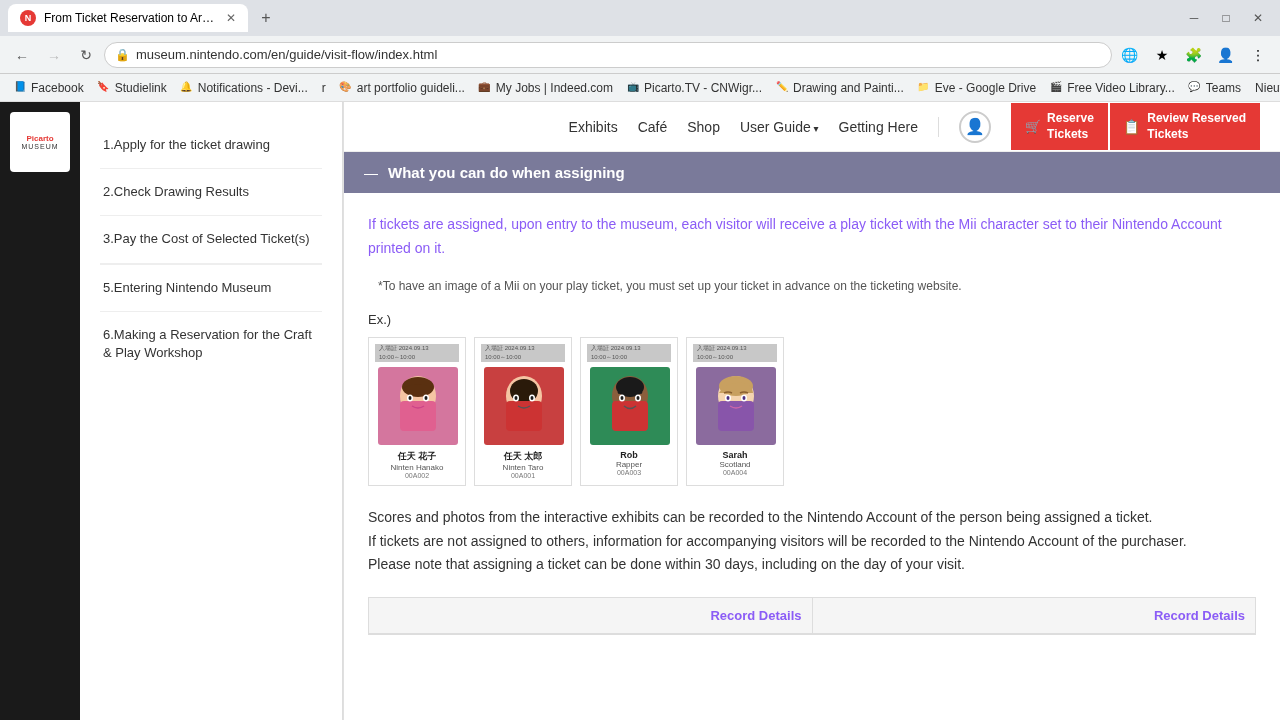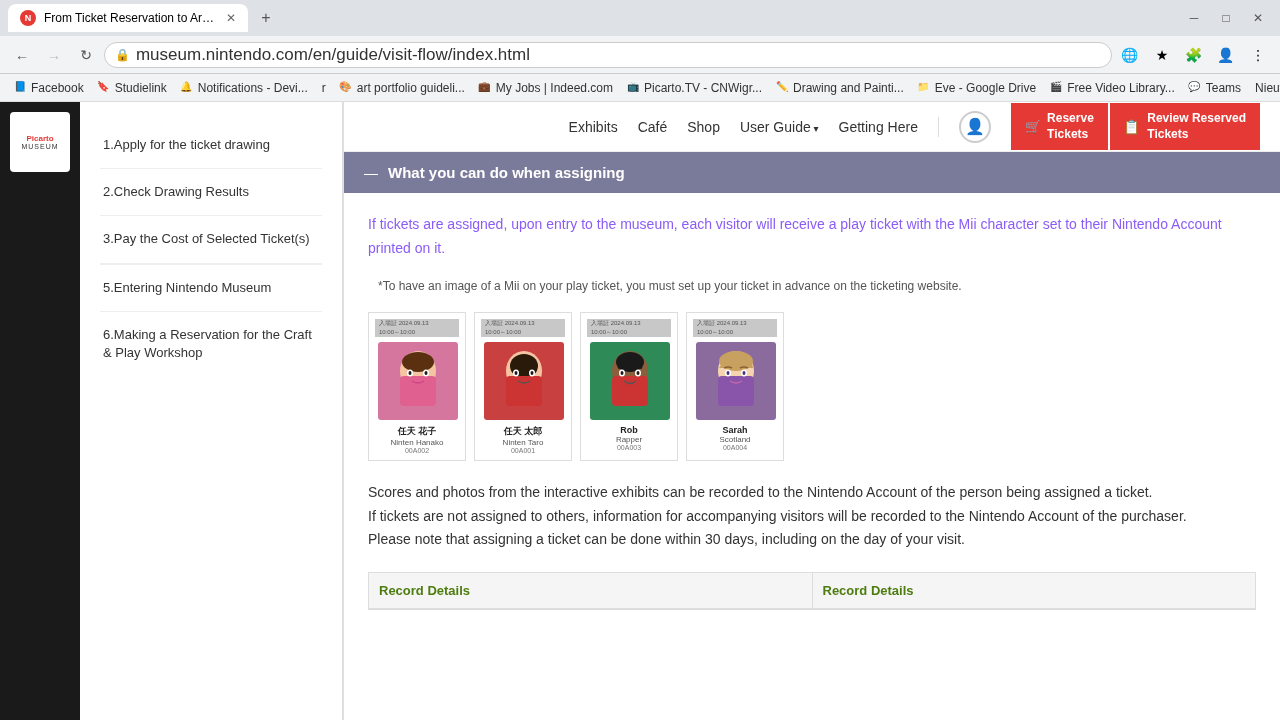--- a/index.html
+++ b/index.html
@@ -10,21 +10,21 @@
     .browser-tab .tab-title { font-size: 12px; overflow: hidden; text-overflow: ellipsis; white-space: nowrap; flex: 1; }
     .browser-tab .close-tab { font-size: 12px; color: #666; cursor: pointer; }
     .browser-new-tab { width: 28px; height: 28px; display: flex; align-items: center; justify-content: center; color: #555; font-size: 16px; cursor: pointer; }
     .window-controls { margin-left: auto; display: flex; gap: 4px; }
     .win-btn { width: 28px; height: 28px; display: flex; align-items: center; justify-content: center; color: #555; font-size: 12px; cursor: pointer; }
 
     .browser-toolbar { display: flex; align-items: center; height: 38px; padding: 0 8px; background: #f1f3f4; gap: 4px; border-bottom: 1px solid #ccc; }
     .nav-btn { width: 28px; height: 28px; display: flex; align-items: center; justify-content: center; color: #555; font-size: 14px; cursor: pointer; border-radius: 50%; }
     .address-bar { flex: 1; height: 26px; background: white; border: 1px solid #ccc; border-radius: 13px; display: flex; align-items: center; padding: 0 10px; gap: 6px; }
     .address-bar .lock-icon { font-size: 12px; color: #555; }
-    .address-text { font-size: 17px; color: #333; }
+    .address-text { font-size: 13px; color: #333; }
     .toolbar-actions { display: flex; gap: 4px; }
     .toolbar-btn { width: 28px; height: 28px; display: flex; align-items: center; justify-content: center; font-size: 14px; cursor: pointer; }
 
     
     .bookmarks-bar { display: flex; align-items: center; height: 28px; padding: 0 8px; background: #f1f3f4; border-bottom: 1px solid #ddd; gap: 2px; overflow: hidden; }
     .bookmark-item { display: flex; align-items: center; gap: 3px; padding: 2px 6px; border-radius: 4px; cursor: pointer; white-space: nowrap; font-size: 12px; color: #333; }
     .bookmark-item .bm-icon { width: 14px; height: 14px; font-size: 10px; }
 
     
     .page-content { display: flex; height: calc(720px - 36px - 38px - 28px); overflow: hidden; }
@@ -83,21 +83,21 @@
     .ticket-name-ja { font-size: 9px; color: #222; text-align: center; font-weight: bold; }
     .ticket-name-en { font-size: 8px; color: #555; text-align: center; }
     .ticket-info { font-size: 7px; color: #777; text-align: center; }
 
     .scores-text { font-size: 14px; color: #333; line-height: 1.7; margin-bottom: 20px; }
 
     
     .record-table { display: flex; border: 1px solid #ddd; }
     .record-col { flex: 1; border-right: 1px solid #ddd; }
     .record-col:last-child { border-right: none; }
-    .record-header { background: #f5f5f5; padding: 10px; text-align: left; font-size: 13px; font-weight: bold; border-bottom: 1px solid #ddd; color: #4d7c0f; }
+    .record-header { background: #f5f5f5; padding: 10px; text-align: right; font-size: 13px; font-weight: bold; border-bottom: 1px solid #ddd; color: #8b5cf6; }
 
     
     ::-webkit-scrollbar { width: 6px; }
     ::-webkit-scrollbar-track { background: #f1f1f1; }
     ::-webkit-scrollbar-thumb { background: #ccc; border-radius: 3px; }
   </style>
 </head>
 <body>
 
 <div>
@@ -238,20 +238,21 @@
       </div>
 
       <div class="article-content">
         <div class="section-header">
           <span class="toggle">—</span>
           <h2>What you can do when assigning</h2>
         </div>
         <div class="section-body">
           <p class="intro-text">If tickets are assigned, upon entry to the museum, each visitor will receive a play ticket with the Mii character set to their Nintendo Account printed on it.</p>
           <p class="note-text">*To have an image of a Mii on your play ticket, you must set up your ticket in advance on the ticketing website.</p>
+          <p class="ex-label">Ex.)</p>
 
           <div class="ticket-cards">
 
             <div class="ticket-card">
               <div class="ticket-header-bar">
                 <span style="font-size:6px;">入場証 2024.09.13<br>10:00～10:00</span>
               </div>
               <div class="ticket-img">
                 <div class="mii-face pink-bg">
                   <svg width="70" height="70" viewBox="0 0 70 70">

